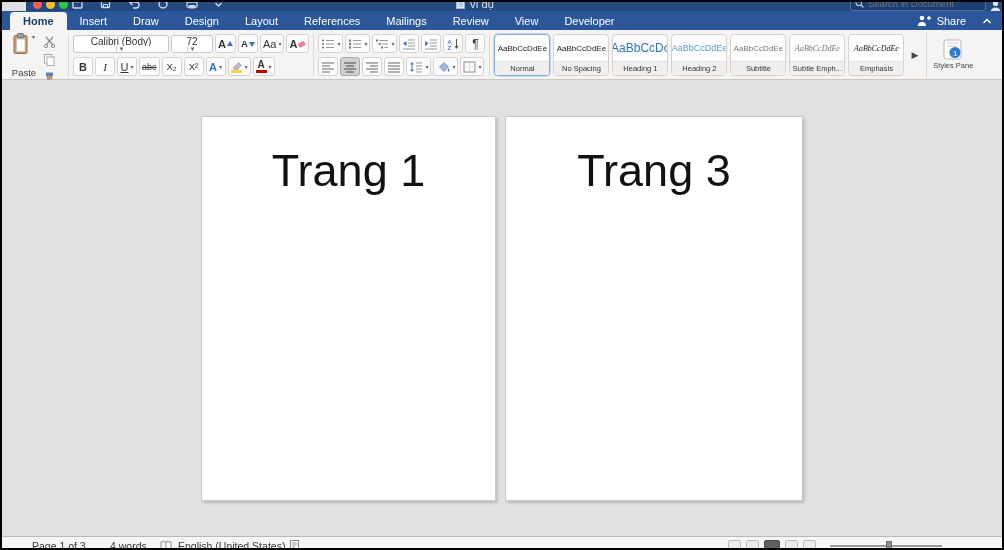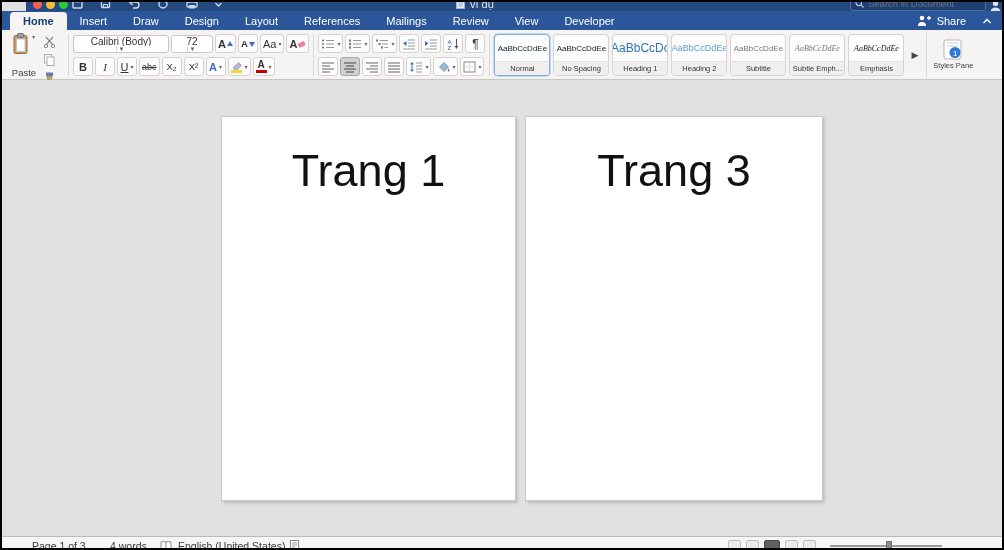--- a/index.html
+++ b/index.html
@@ -57,21 +57,21 @@
   .s-sample { flex:1; display:flex; align-items:center; justify-content:center; font-size:8px; color:#222; white-space:nowrap; overflow:hidden;border-radius:12px; }
   .s-label { height:14px; font-size:7.5px; color:#333; text-align:center; line-height:14px; background:#f1efee; border-top:1px solid #e4e2e0; white-space:nowrap; overflow:hidden; }
   .s-h1 { color:#2e74b5; font-size:12px; } .s-h2 { color:#5b9bd5; font-size:9px; }
   .s-title { font-size:15px; color:#1a1a1a; } .s-subtle { color:#777; }
   .s-it { font-style:italic; font-family:"Liberation Serif",serif; }
   .more-arrow { font-size:9px; color:#444; margin:0 4px; }
   .stylespane { width:44px; display:flex; flex-direction:column; align-items:center; }
   .stylespane .lbl { font-size:7.5px; color:#444; text-align:center; line-height:1.15; margin-top:1px; }
 
   
-  .docarea { position:relative; height:454px; background:#e2e1e1;margin-left:20px; }
+  .docarea { position:relative; height:454px; background:#e2e1e1; }
   .page { position:absolute; top:36px; height:385px; background:#fff; border:1px solid #c9c9c9; box-shadow:1.5px 2px 3px rgba(0,0,0,.18); text-align:center; }
   .page.p1 { left:199px; width:295px; } .page.p2 { left:503px; width:298px; }
   .page .ptext { font-size:45px; color:#111; padding-top:28px; letter-spacing:0px; }
 
   
   .statusbar { position:absolute; left:0; bottom:0; width:100%; height:12px; background:#f6f6f6; border-top:1px solid #b9b9b9; overflow:hidden; font-size:10.5px; color:#3a3a3a; }
   .st-item { position:absolute; top:3px; white-space:nowrap; }
   .viewbtn { position:absolute; top:3px; width:13px; height:11px; border:1px solid #bdbdbd; background:#ececec; border-radius:2px; }
   .viewbtn.sel { background:#5f5f5f; border-color:#4c4c4c; }
   .sl-track { position:absolute; top:8px; left:828px; width:112px; height:1.5px; background:#9a9a9a; }

